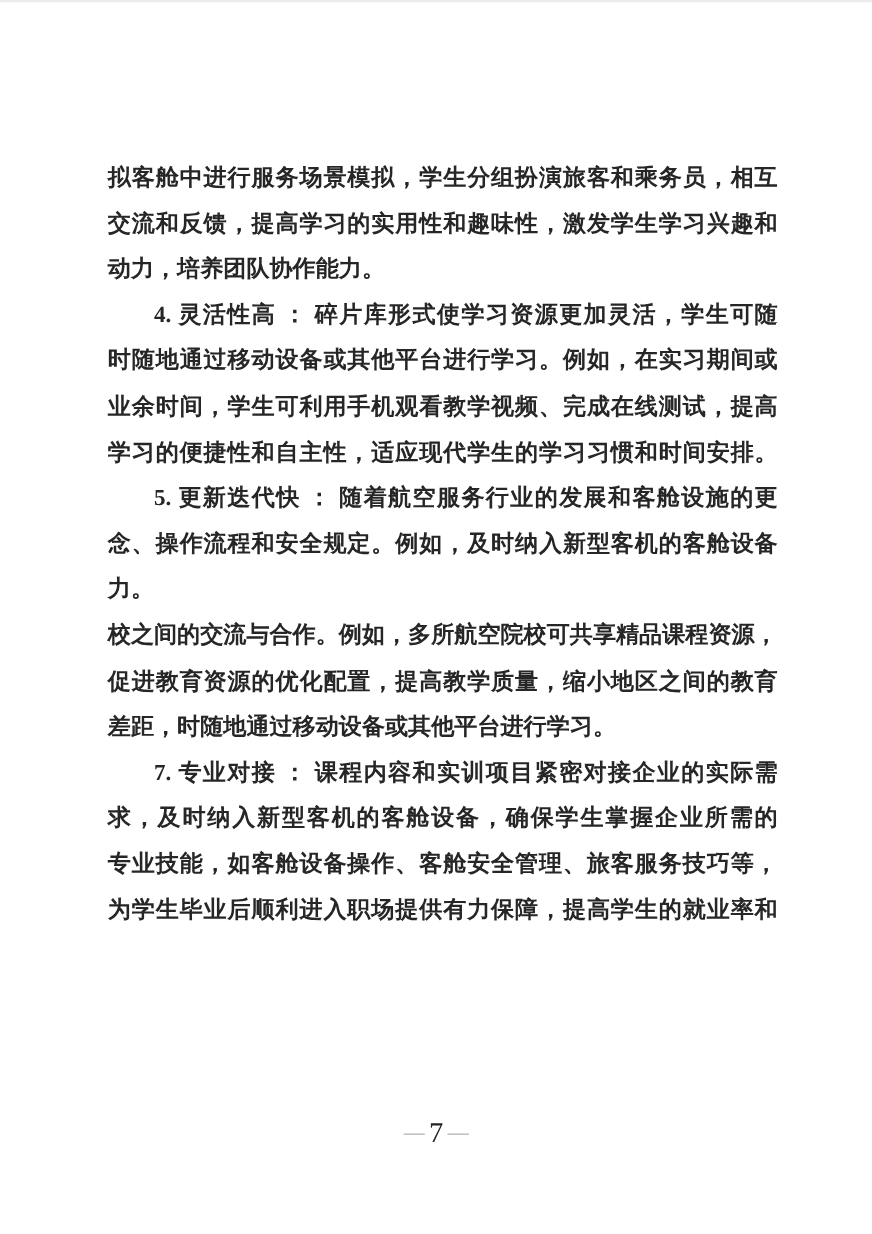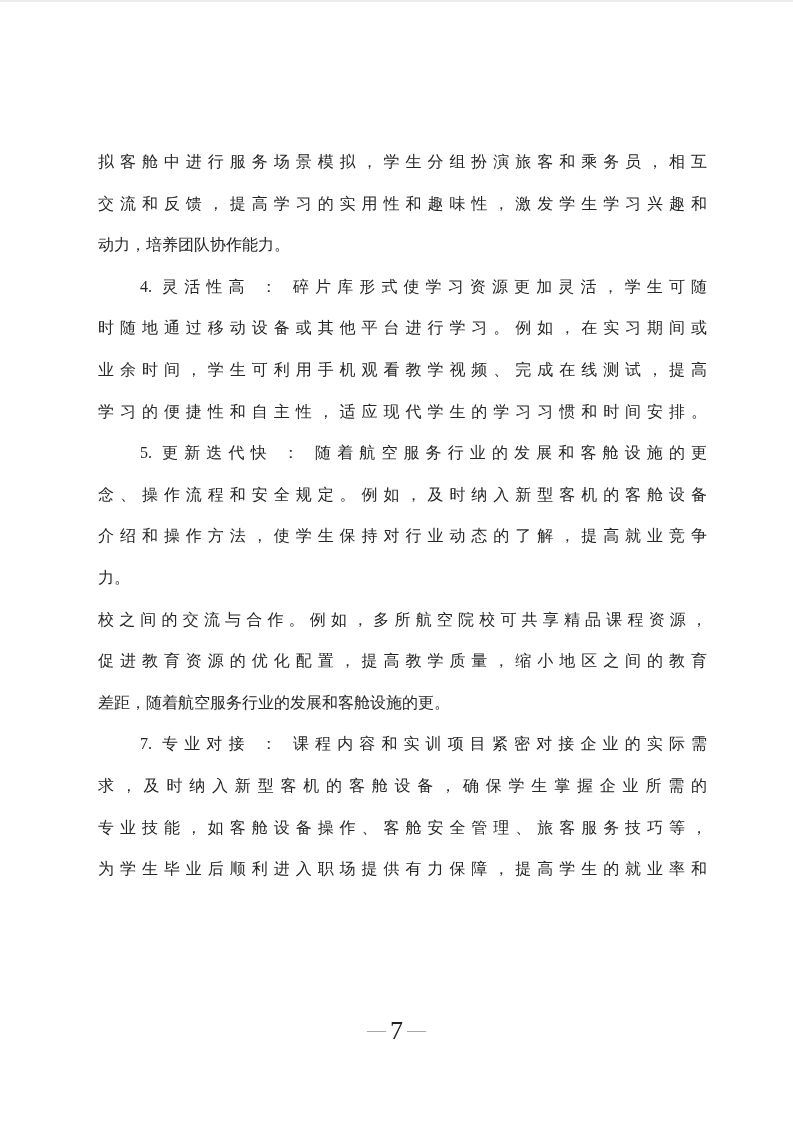--- a/index.html
+++ b/index.html
@@ -25,25 +25,26 @@
     left: 98px;
     top: 141px;
     width: 609px;
     color: #262626;
   }
   .line {
     box-sizing: border-box;
     width: 609px;
     height: 41.6px;
     line-height: 41.6px;
-    font-size: 16px;
+    font-size: 21px;
     letter-spacing: 0;
     white-space: nowrap;
     text-align: justify;
     text-align-last: justify;
+    font-weight: bold;
   }
   .line.last {
     text-align-last: left;
   }
   .line.indent {
     padding-left: 42px;
   }
   .footer {
     position: absolute;
     top: 1014px;
@@ -72,25 +73,24 @@
 <div class="doc-body">
     <div class="line">拟客舱中进行服务场景模拟，学生分组扮演旅客和乘务员，相互</div>
     <div class="line">交流和反馈，提高学习的实用性和趣味性，激发学生学习兴趣和</div>
     <div class="line last">动力，培养团队协作能力。</div>
     <div class="line indent">4. 灵活性高 ： 碎片库形式使学习资源更加灵活，学生可随</div>
     <div class="line">时随地通过移动设备或其他平台进行学习。例如，在实习期间或</div>
     <div class="line">业余时间，学生可利用手机观看教学视频、完成在线测试，提高</div>
     <div class="line">学习的便捷性和自主性，适应现代学生的学习习惯和时间安排。</div>
     <div class="line indent">5. 更新迭代快 ： 随着航空服务行业的发展和客舱设施的更</div>
     <div class="line">念、操作流程和安全规定。例如，及时纳入新型客机的客舱设备</div>
-    <div class="line">介绍和操作方法，使学生保持对行业动态的了解，提高就业竞争</div>
     <div class="line last">力。</div>
     <div class="line">校之间的交流与合作。例如，多所航空院校可共享精品课程资源，</div>
     <div class="line">促进教育资源的优化配置，提高教学质量，缩小地区之间的教育</div>
-    <div class="line last">差距，随着航空服务行业的发展和客舱设施的更。</div>
+    <div class="line last">差距，时随地通过移动设备或其他平台进行学习。</div>
     <div class="line indent">7. 专业对接 ： 课程内容和实训项目紧密对接企业的实际需</div>
     <div class="line">求，及时纳入新型客机的客舱设备，确保学生掌握企业所需的</div>
     <div class="line">专业技能，如客舱设备操作、客舱安全管理、旅客服务技巧等，</div>
     <div class="line">为学生毕业后顺利进入职场提供有力保障，提高学生的就业率和</div>
   </div>
 
 <div class="footer">
   <span class="dash">—</span><span class="page-number">7</span><span class="dash">—</span>
 </div>
 

